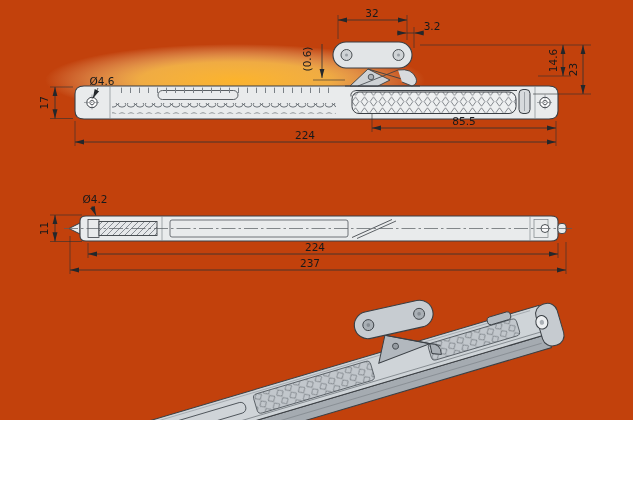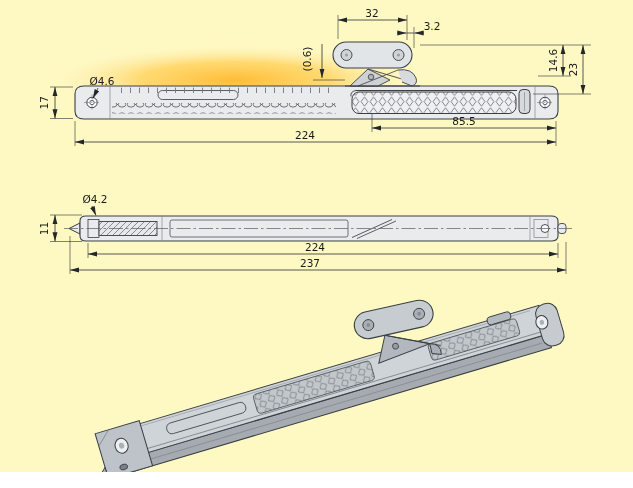--- a/index.html
+++ b/index.html
@@ -1,16 +1,16 @@
 <!DOCTYPE html>
 <html><head>
 <meta charset="utf-8">
 <style>
   html,body{margin:0;padding:0;background:#ffffff;}
-  .canvas{position:relative;width:633px;height:472px;background:#fef9c3;overflow:hidden;
+  .canvas{position:relative;width:633px;height:420px;background:#c2410c;overflow:hidden;
           font-family:"DejaVu Sans",sans-serif;}
   svg{display:block;}
   .dim-text{font-family:"DejaVu Sans",sans-serif;font-size:10.5px;fill:#17191b;}
   .ext{stroke:#2c3034;stroke-width:0.6;fill:none;}
   .dim{stroke:#2c3034;stroke-width:0.8;fill:none;}
   .thin{stroke:#858b90;stroke-width:0.7;fill:none;}
   .cline{stroke:#565b60;stroke-width:0.7;fill:none;stroke-dasharray:14 3 2.5 3;}
   .hcross{stroke:#6a7076;stroke-width:0.55;fill:none;stroke-dasharray:5 1.8 1.4 1.8;}
 </style>
 </head>

